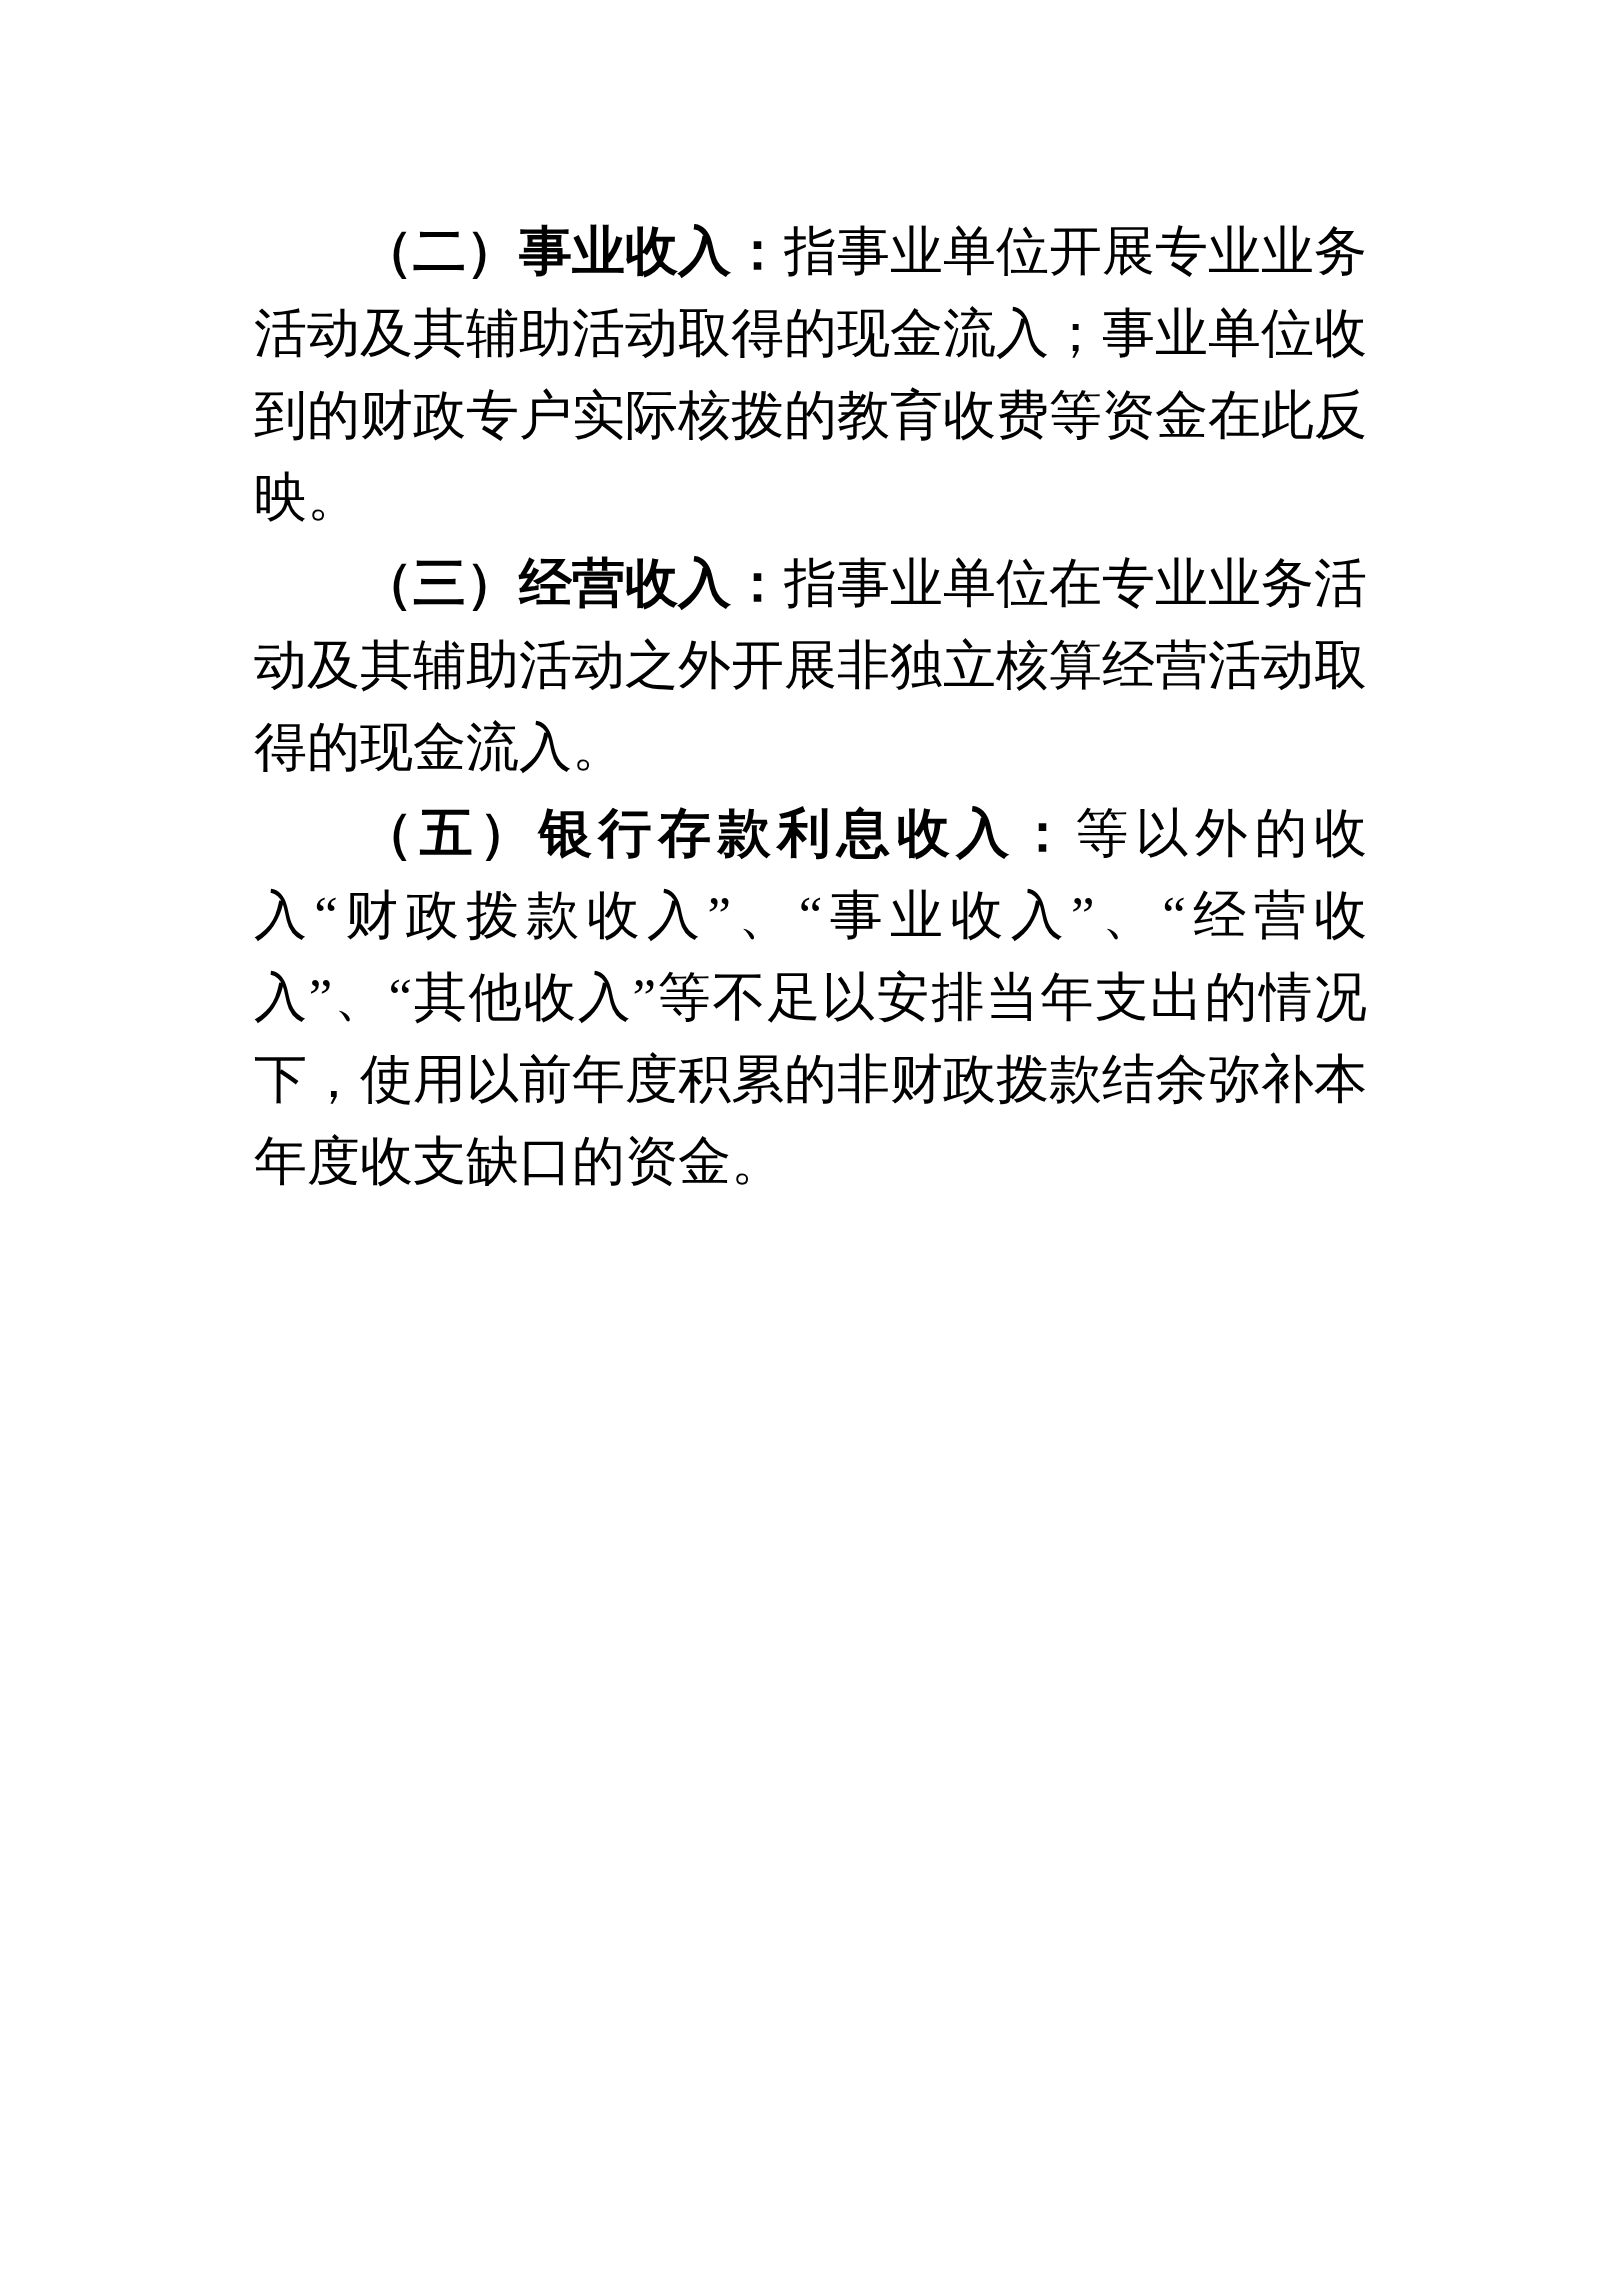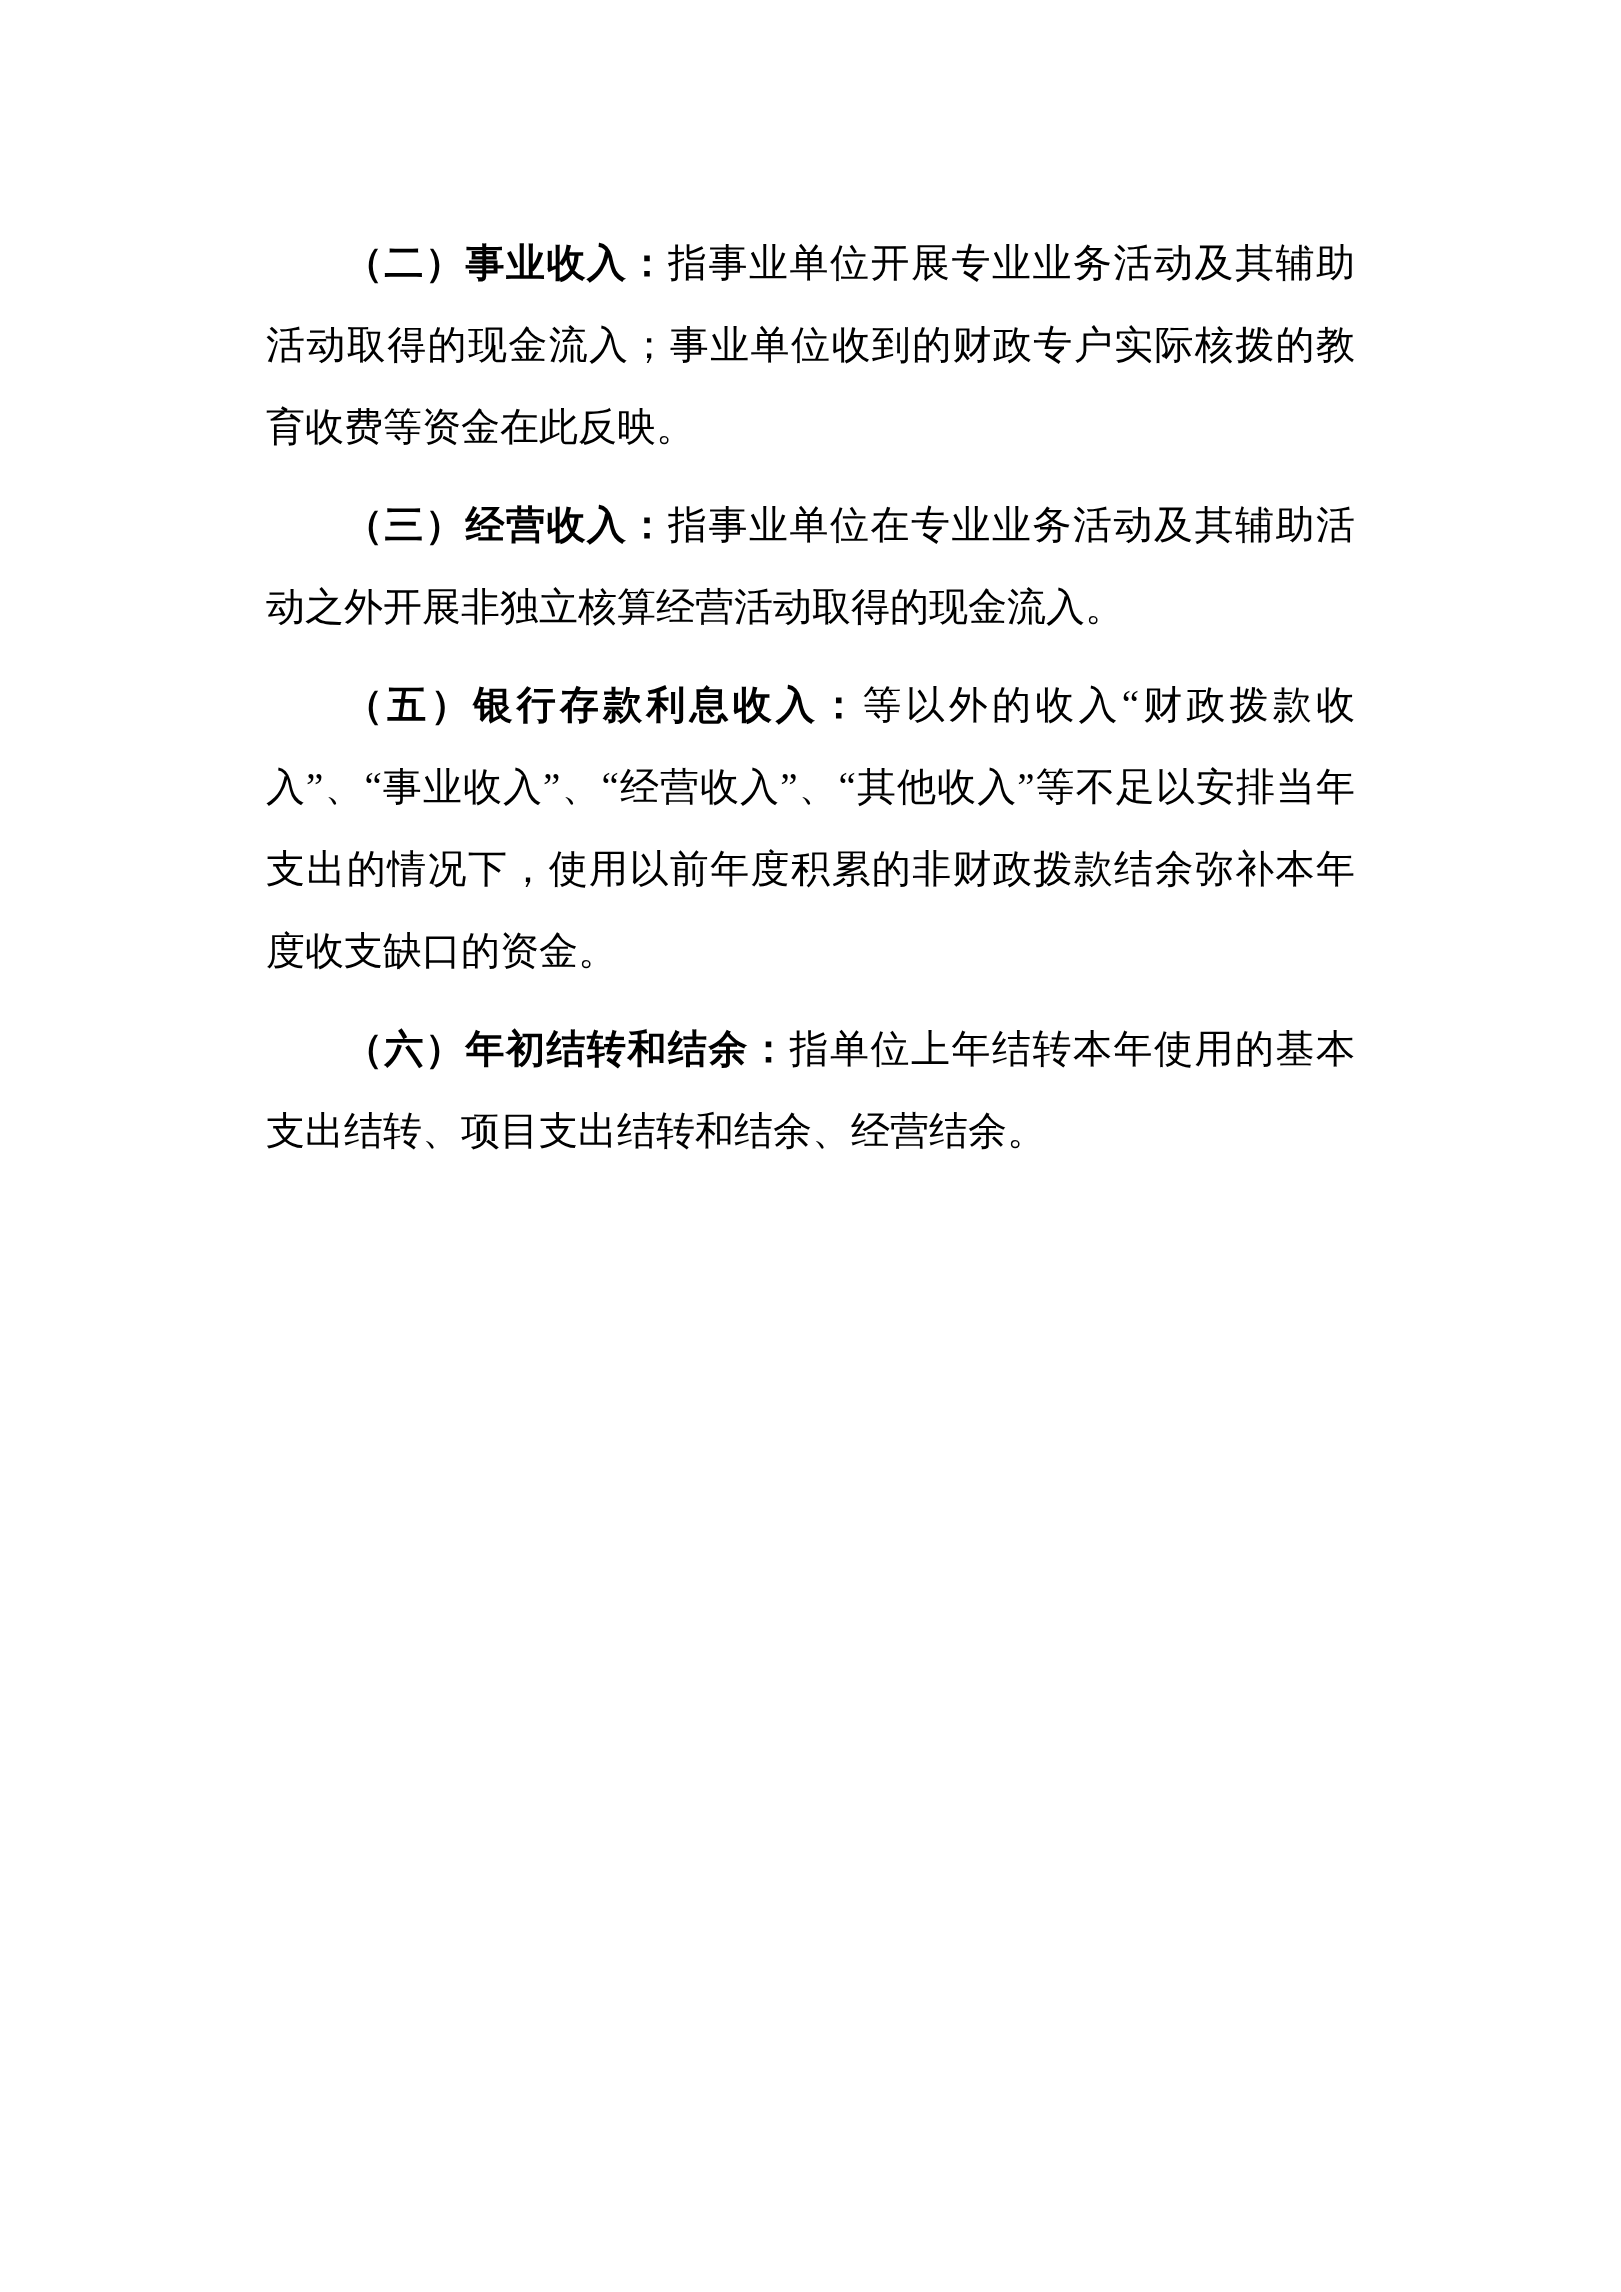--- a/index.html
+++ b/index.html
@@ -15,23 +15,23 @@
     font-family: "Liberation Serif", "DejaVu Serif", serif;
     color: #000000;
   }
   .page {
     position: absolute;
     left: 250px;
     top: 206px;
     width: 1121px;
   }
   .para {
-    margin: 16px;
+    margin: 4px;
     padding: 0;
-    font-size: 39px;
+    font-size: 53px;
     line-height: 82px;
     text-align: justify;
     text-justify: inter-character;
     text-indent: 2em;
     word-break: break-all;
     overflow-wrap: break-word;
     font-family: "Liberation Serif", "DejaVu Serif", serif;
     letter-spacing: 0;
   }
   .term-label {
@@ -48,18 +48,17 @@
 
 <div class="page">
   <div id="paragraph-list">
   <p class="para"><span class="term-label">（二）事业收入：</span><span class="term-body">指事业单位开展专业业务活动及其辅助活动取得的现金流入；事业单位收到的财政专户实际核拨的教育收费等资金在此反映。</span></p>
 
   <p class="para"><span class="term-label">（三）经营收入：</span><span class="term-body">指事业单位在专业业务活动及其辅助活动之外开展非独立核算经营活动取得的现金流入。</span></p>
 
 
   <p class="para"><span class="term-label">（五）银行存款利息收入：</span><span class="term-body">等以外的收入“财政拨款收入”、“事业收入”、“经营收入”、“其他收入”等不足以安排当年支出的情况下，使用以前年度积累的非财政拨款结余弥补本年度收支缺口的资金。</span></p>
 
-  <p class="para"><span class="term-label">（六）年初结转和结余：</span><span class="term-body">指单位上年结转本年使用的基本支出结转、项目支出结转和结余、经营结余。</span></p>
 
 
 </div>
 </div>
 
 
 </body></html>

